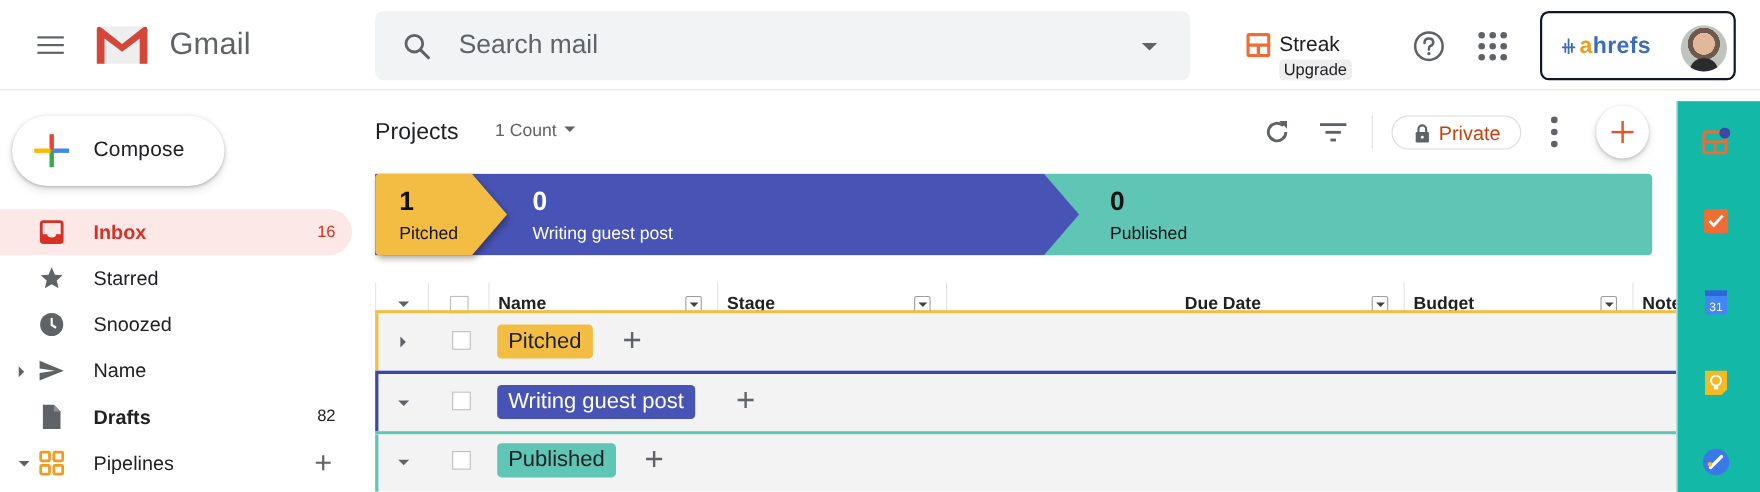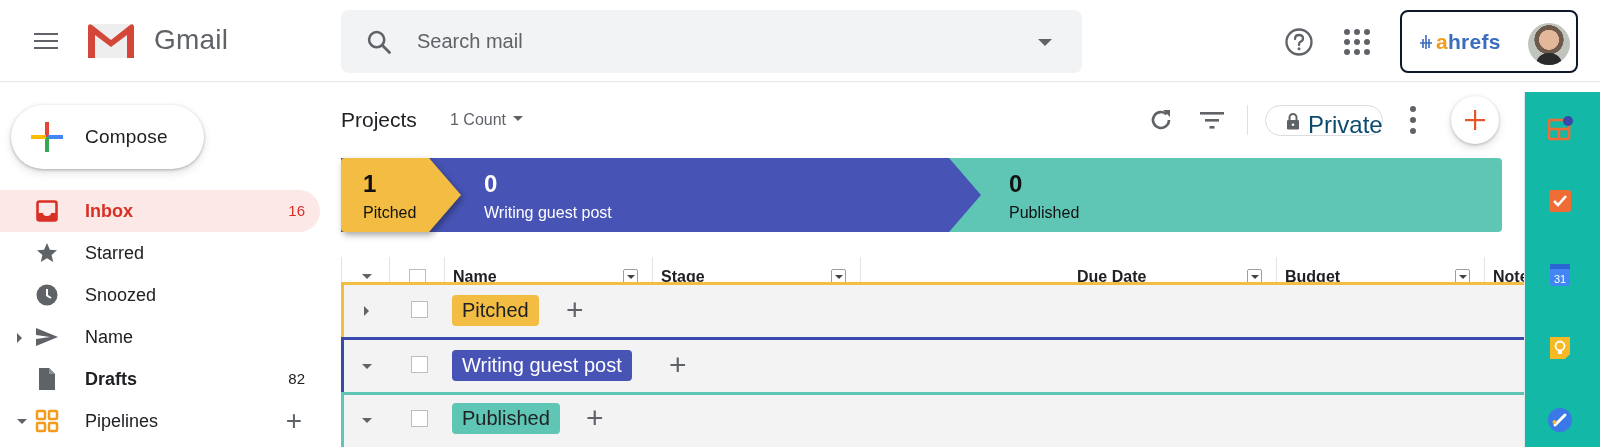--- a/index.html
+++ b/index.html
@@ -4,21 +4,21 @@
 <style>
 *{box-sizing:border-box;margin:0;padding:0}
 html,body{width:1600px;height:447px;overflow:hidden;background:#fff;font-family:"Liberation Sans",sans-serif;color:#202124}
 .topbar{position:absolute;left:0;top:0;width:1600px;height:82px;border-bottom:1px solid #e6e6e6;background:#fff}
 .menu-btn{position:absolute;left:30px;top:25px;width:32px;height:32px;display:flex;flex-direction:column;justify-content:center;gap:5px;cursor:pointer}
 .menu-btn span{display:block;width:24px;height:2px;background:#5f6368;margin-left:4px}
 .logo{position:absolute;left:86px;top:22px;width:50px;height:38px}
 .brand{position:absolute;left:154px;top:24px;font-size:28px;color:#5f6368;letter-spacing:.2px}
 .search{position:absolute;left:341px;top:10px;width:741px;height:63px;background:#f1f3f4;border-radius:8px}
 .search .sicon{position:absolute;left:24px;top:18px;width:28px;height:28px}
-.search input{position:absolute;left:76px;top:14px;width:560px;height:34px;border:none;background:transparent;font-size:20px;color:#5f6368;font-family:"Liberation Sans",sans-serif;outline:none}
+.search input{position:absolute;left:76px;top:14px;width:560px;height:34px;border:none;background:transparent;font-size:24px;color:#5f6368;font-family:"Liberation Sans",sans-serif;outline:none}
 .search input::placeholder{color:#5f6368}
 .search .caret{position:absolute;left:697px;top:29px;width:0;height:0;border-left:7px solid transparent;border-right:7px solid transparent;border-top:7px solid #5f6368;cursor:pointer}
 .streak{position:absolute;left:1133px;top:28px;width:110px;height:44px;cursor:pointer}
 .streak .sico{position:absolute;left:0;top:2px;width:22px;height:22px}
 .streak .slabel{position:absolute;left:30px;top:2px;font-size:19px;color:#202124}
 .streak .upg{position:absolute;left:30px;top:26px;font-size:15px;background:#eeeeee;border-radius:4px;padding:1px 4px;color:#202124}
 .help{position:absolute;left:1284px;top:27px;width:30px;height:30px;cursor:pointer}
 .apps{position:absolute;left:1344px;top:29px;width:26px;height:26px;display:grid;grid-template-columns:repeat(3,6px);gap:4px;cursor:pointer}
 .apps span{width:6px;height:6px;border-radius:50%;background:#5f6368}
 .acct{position:absolute;left:1400px;top:10px;width:178px;height:63px;border:2px solid #0f172a;border-radius:8px;cursor:pointer}
@@ -47,21 +47,21 @@
 
 .main-title{position:absolute;left:341px;top:108px;font-size:21px;color:#202124}
 .count-sel{position:absolute;left:450px;top:111px;font-size:16px;color:#5f6368;cursor:pointer}
 .count-sel .dd{display:inline-block;margin-left:7px;vertical-align:middle;border-left:5px solid transparent;border-right:5px solid transparent;border-top:5px solid #5f6368;position:relative;top:-2px}
 .tool{position:absolute;cursor:pointer}
 .refresh{left:1148px;top:107px;width:26px;height:26px}
 .filter{left:1198px;top:108px;width:28px;height:24px}
 .vsep{position:absolute;left:1247px;top:105px;width:1px;height:30px;background:#e0e0e0}
 .private{position:absolute;left:1265px;top:105px;width:118px;height:31px;border:1px solid #dadce0;border-radius:16px;cursor:pointer}
 .private .lock{position:absolute;left:20px;top:6px;width:14px;height:18px}
-.private .plabel{position:absolute;left:42px;top:5px;font-size:24px;color:#0c4a6e}
+.private .plabel{position:absolute;left:42px;top:5px;font-size:18px;color:#c2410c}
 .kebab{left:1408px;top:106px;width:10px;height:28px;display:flex;flex-direction:column;justify-content:space-between;align-items:center}
 .kebab span{width:6px;height:6px;border-radius:50%;background:#5f6368}
 .fab{position:absolute;left:1451px;top:96px;width:48px;height:48px;border-radius:50%;background:#fff;box-shadow:0 1px 3px rgba(60,64,67,.3),0 4px 8px rgba(60,64,67,.15);cursor:pointer}
 .fab .fplus{position:absolute;left:12px;top:12px;width:24px;height:24px}
 
 .stages{position:absolute;left:341px;top:158px;width:1161px;height:74px}
 .stage{position:absolute;top:0;height:74px;cursor:pointer}
 .stage .snum{position:absolute;top:12px;font-size:24px;font-weight:bold}
 .stage .sname{position:absolute;top:46px;font-size:16px}
 .stage1{left:0;width:120px;z-index:3;filter:drop-shadow(2px 3px 3px rgba(0,0,0,.35))}
@@ -105,20 +105,29 @@
 
   <div class="search">
     <svg class="sicon" viewBox="0 0 24 24">
         <circle cx="10" cy="10" r="6.5" fill="none" stroke="#5f6368" stroke-width="2.2"></circle>
         <line x1="15" y1="15" x2="21" y2="21" stroke="#5f6368" stroke-width="2.4" stroke-linecap="round"></line>
       </svg>
     <input type="text" placeholder="Search mail" style="">
     <div class="caret"></div>
   </div>
 
+  <div class="streak">
+    <svg class="sico" viewBox="0 0 22 22">
+        <rect x="1.5" y="1.5" width="19" height="19" rx="1.5" fill="none" stroke="#ef6c35" stroke-width="3"></rect>
+        <line x1="1.5" y1="11" x2="20.5" y2="11" stroke="#ef6c35" stroke-width="3"></line>
+        <line x1="11" y1="11" x2="11" y2="20.5" stroke="#ef6c35" stroke-width="3"></line>
+      </svg>
+    <span class="slabel">Streak</span>
+    <span class="upg">Upgrade</span>
+  </div>
 
   <svg class="help" viewBox="0 0 30 30">
       <circle cx="15" cy="15" r="12.5" fill="none" stroke="#5f6368" stroke-width="2.3"></circle>
       <path d="M11 12 Q11 8 15 8 Q19 8 19 11.5 Q19 14 16 15 Q15 15.6 15 18" fill="none" stroke="#5f6368" stroke-width="2.3" stroke-linecap="round"></path>
       <circle cx="15" cy="21.8" r="1.5" fill="#5f6368"></circle>
     </svg>
 
   <div class="apps">
     <span></span>
       <span></span>

